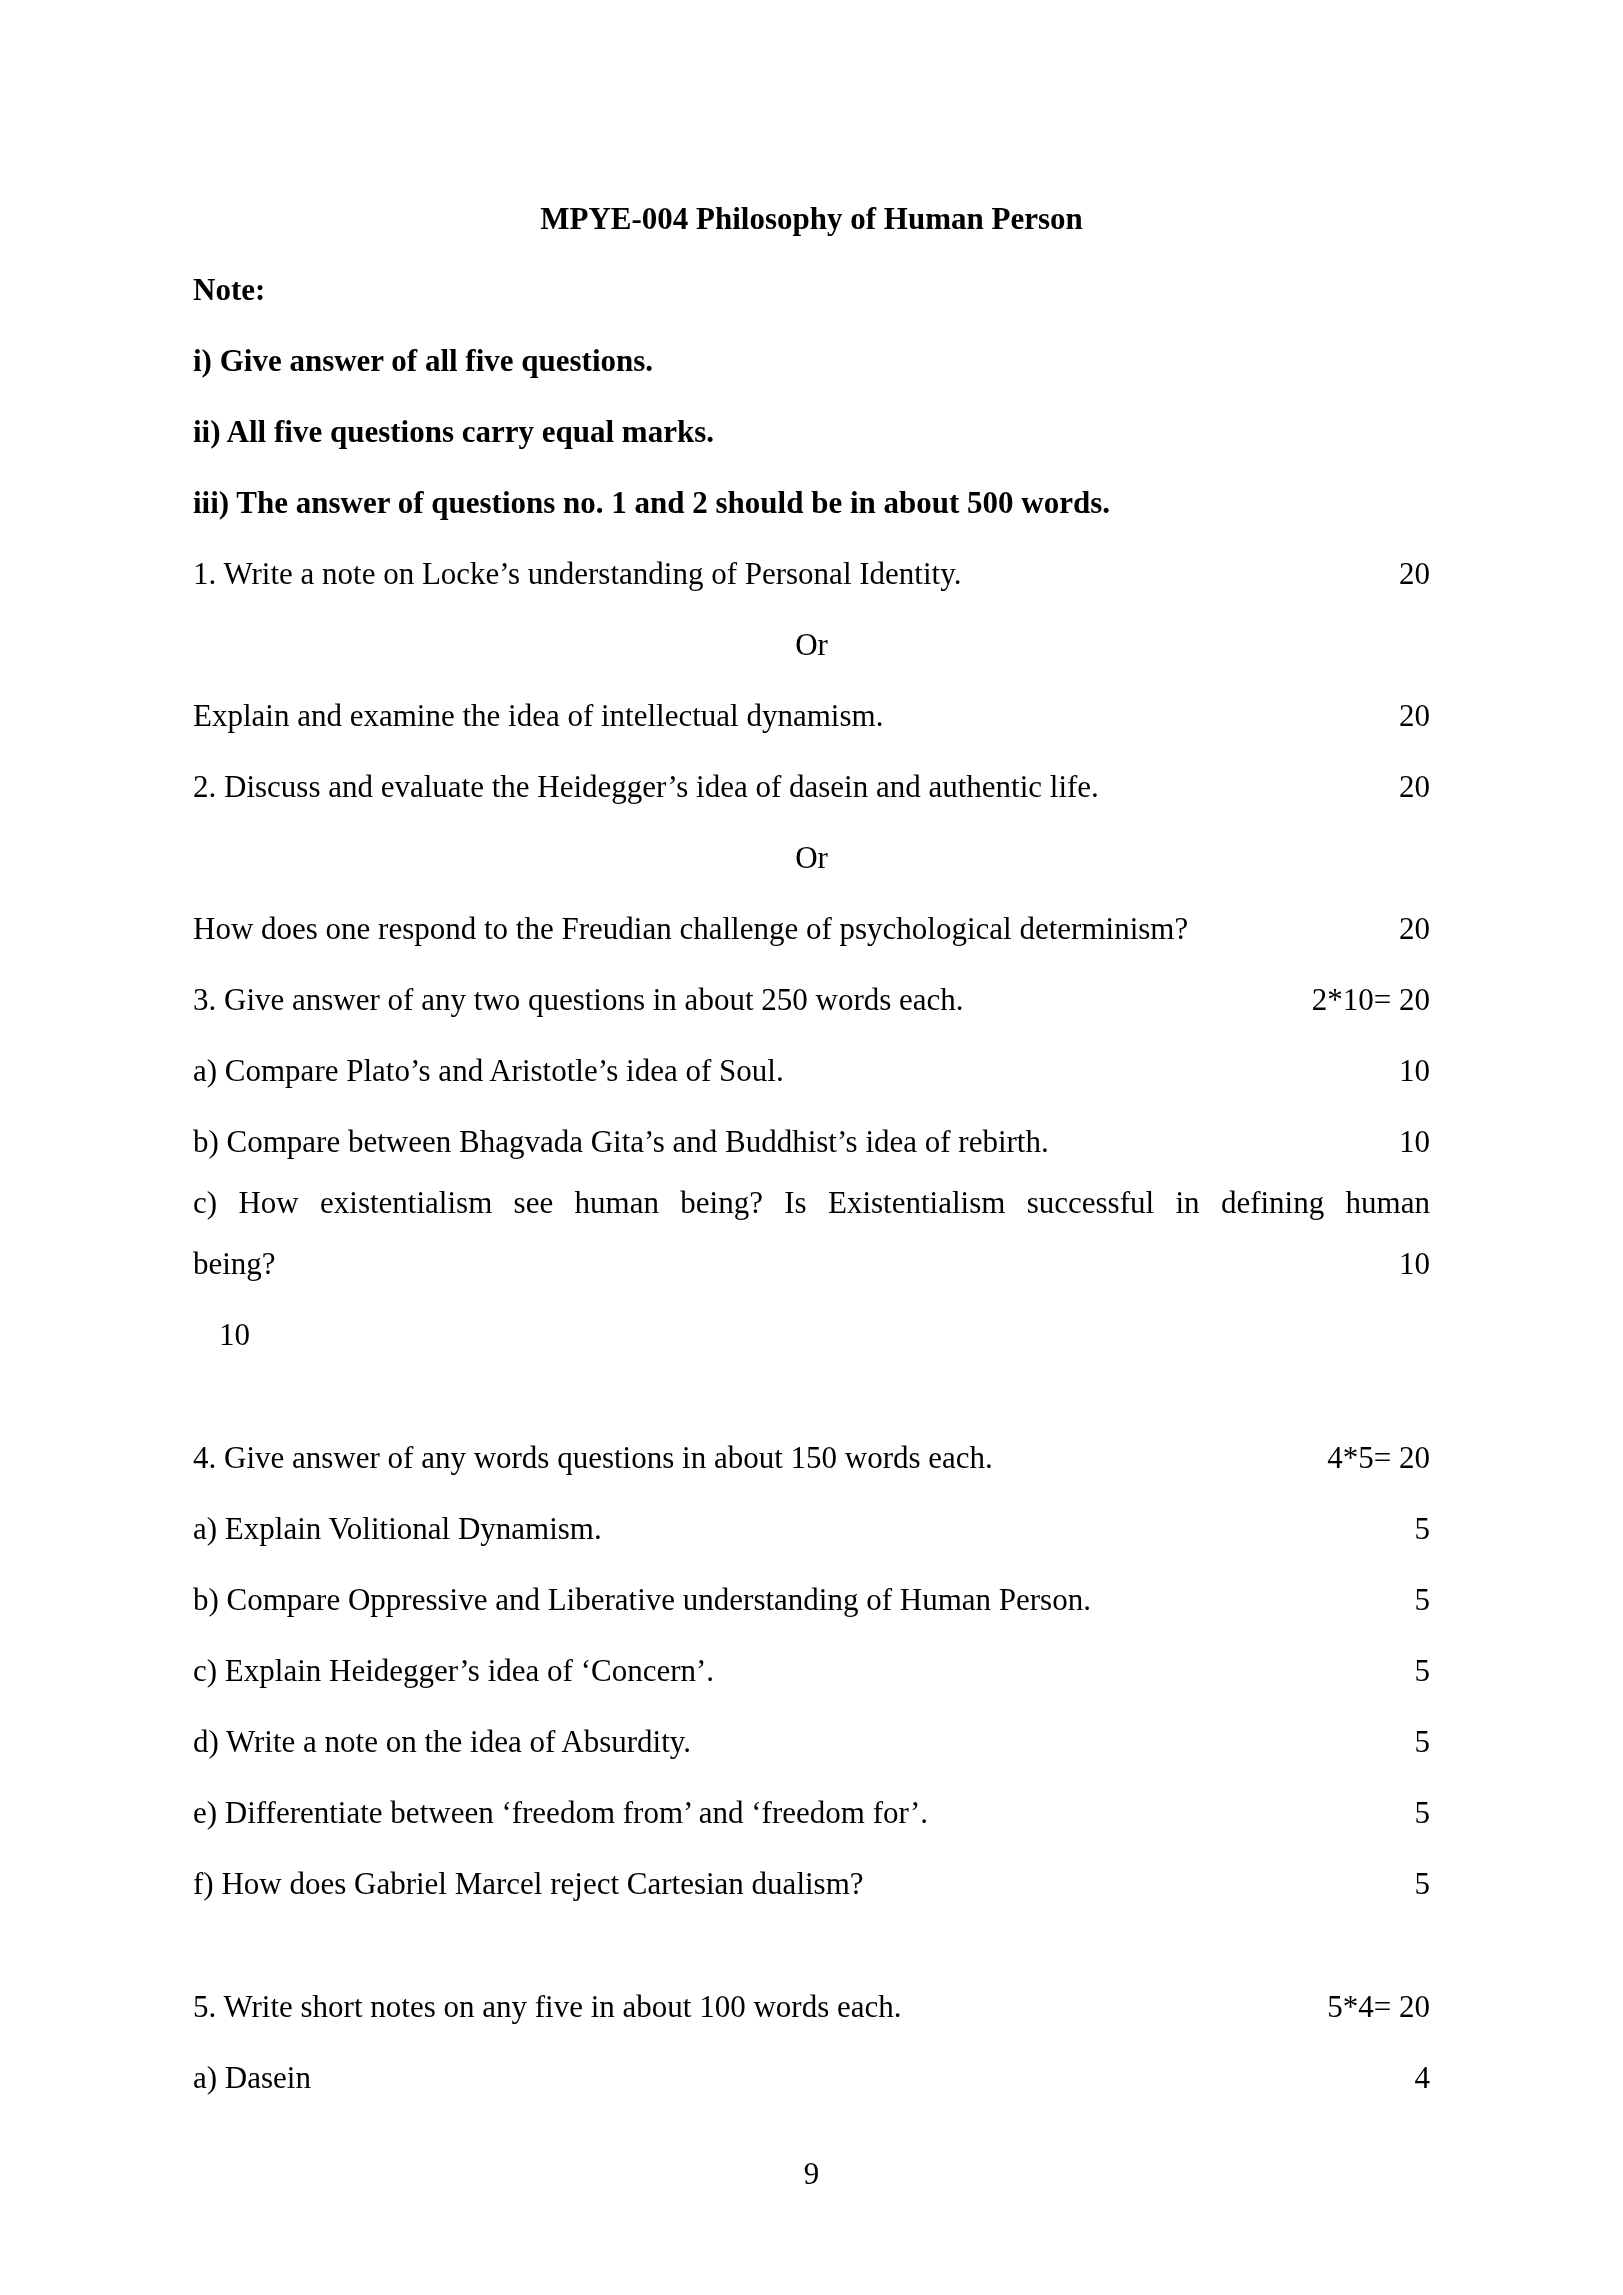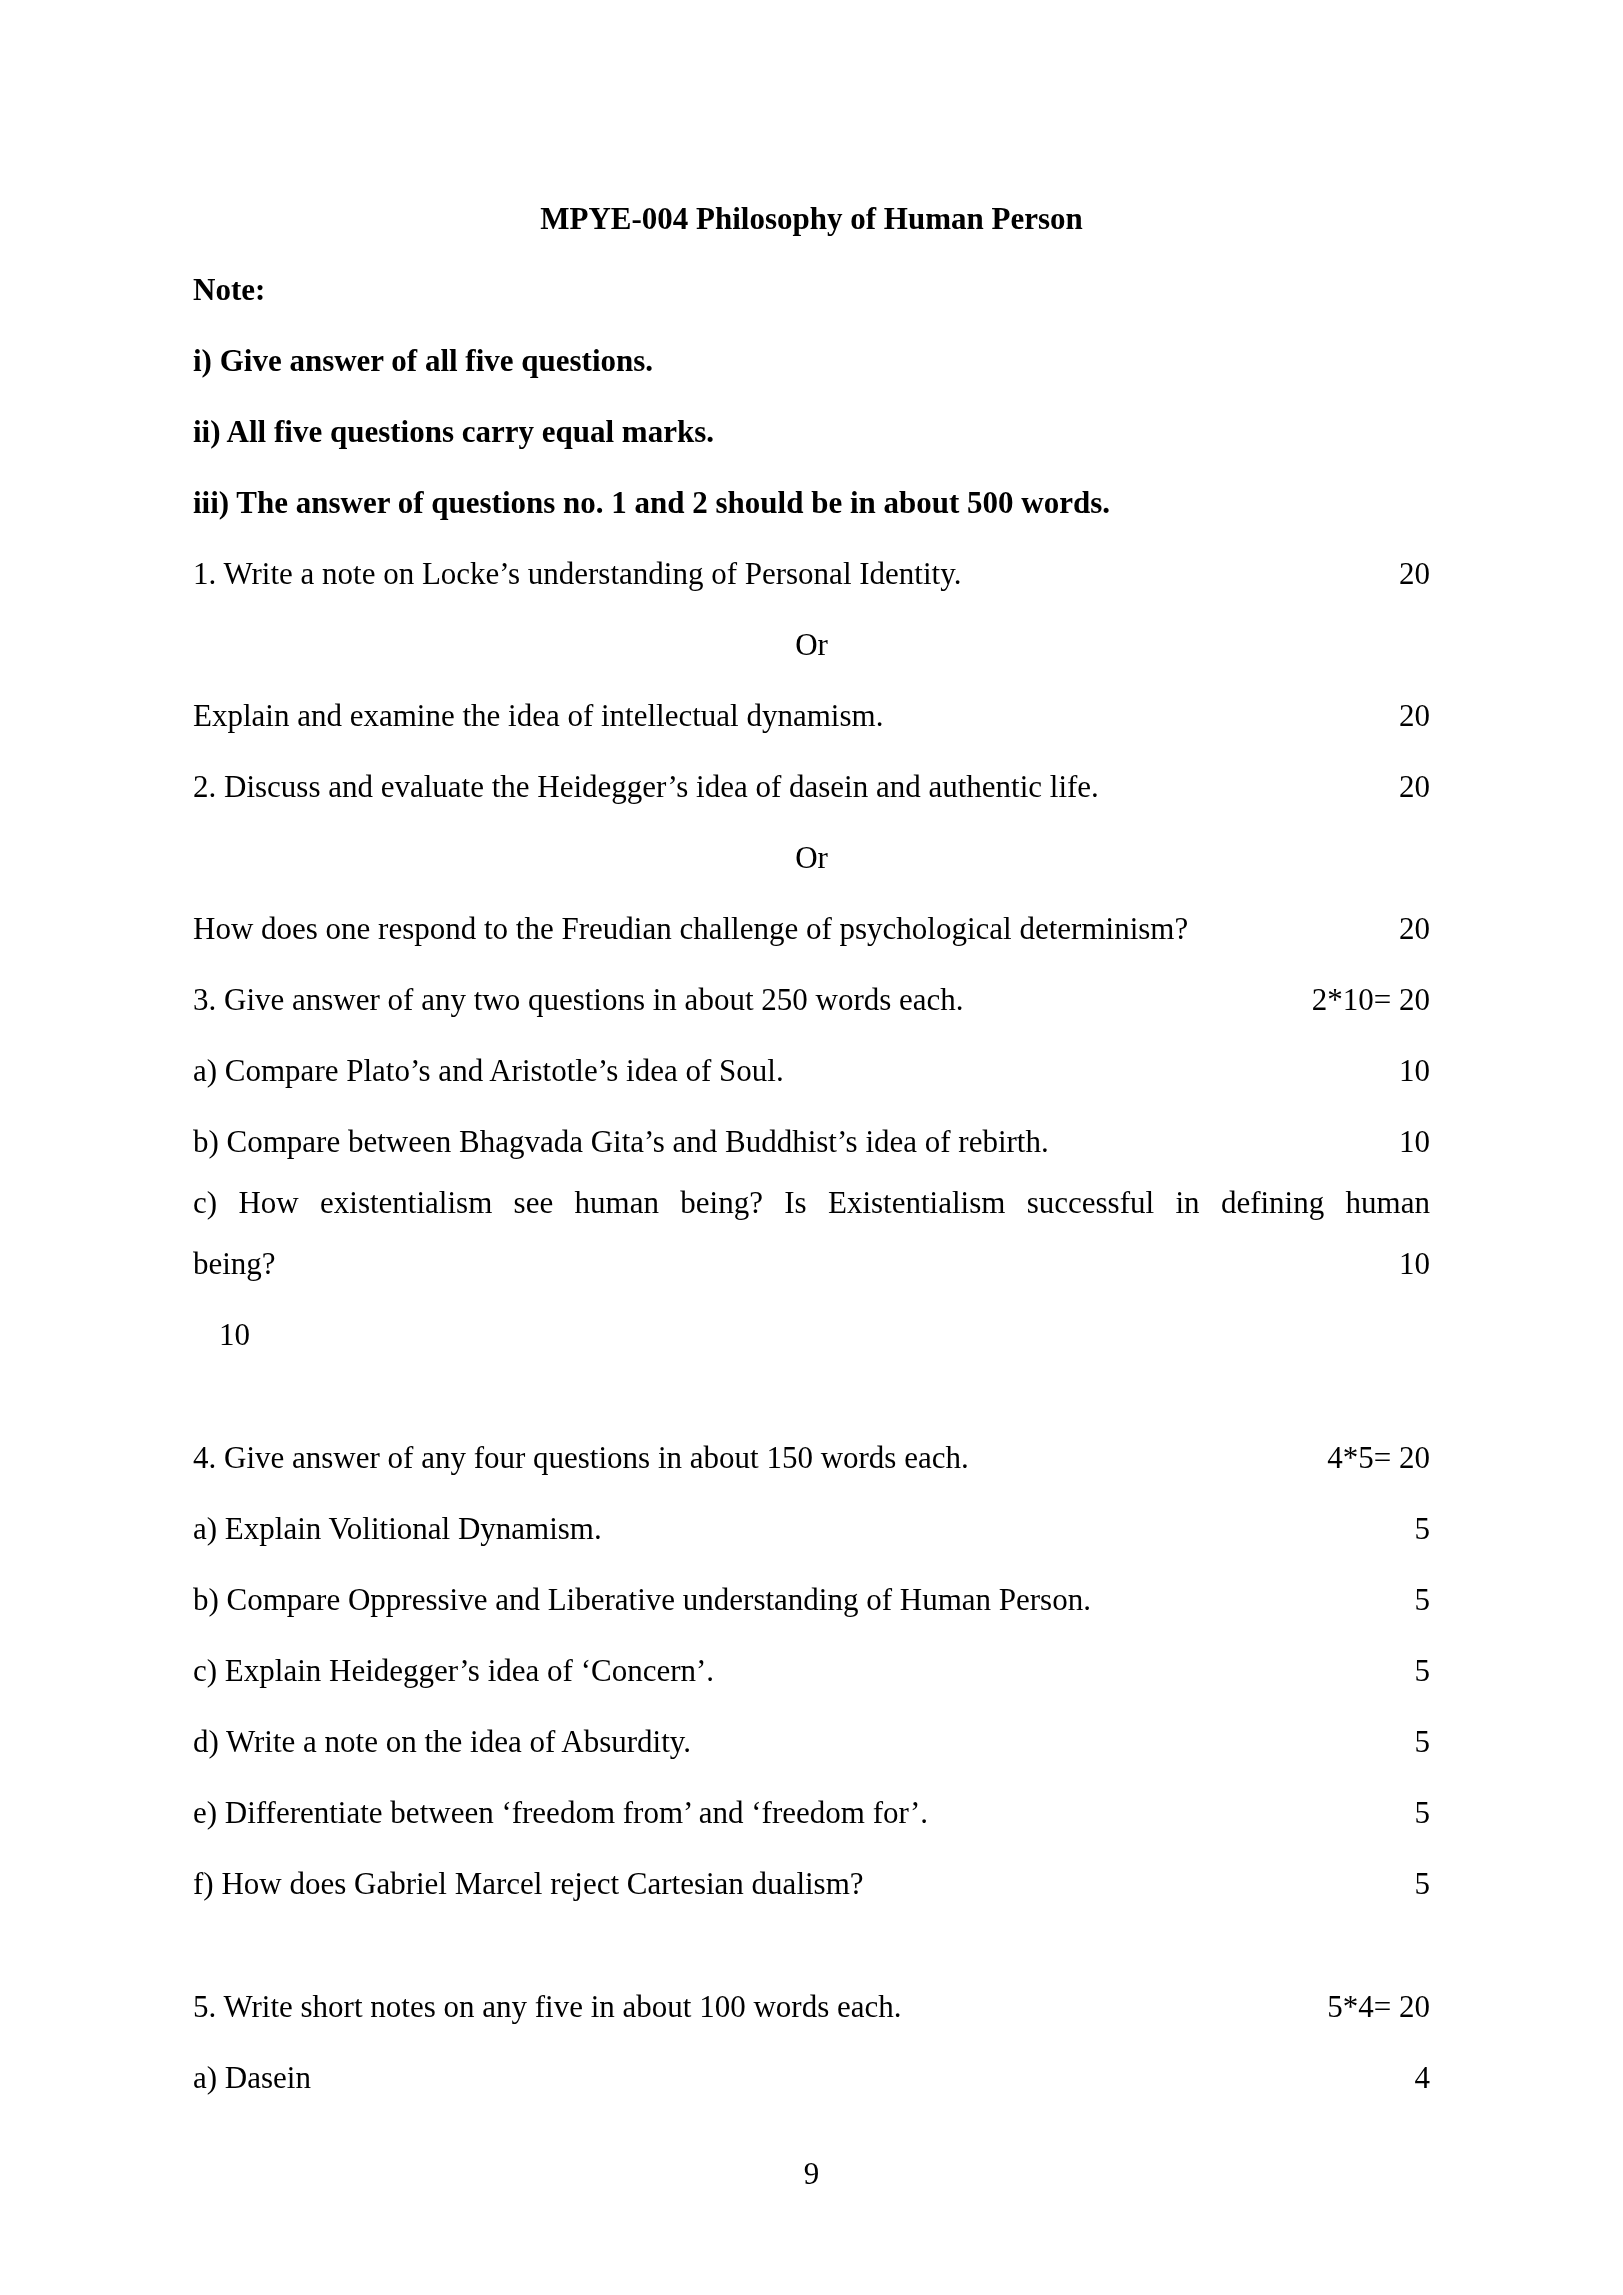--- a/index.html
+++ b/index.html
@@ -140,21 +140,21 @@
     <div class="jline2">
       <span>being?</span>
       <span class="marks">10</span>
     </div>
   </div>
         <div class="row">
     <span class="marks">10</span>
   </div>
         <div class="spacer"></div>
         <div class="row">
-    <span class="qtext"><span>4. Give answer of any </span><span class="b">four</span><span> questions in about </span><span class="b">150</span><span> words each.</span></span>
+    <span class="qtext"><span>4. Give answer of any </span><span class="b">words</span><span> questions in about </span><span class="b">150</span><span> words each.</span></span>
     <span class="marks">4*5= 20</span>
   </div>
         <div class="row">
     <span class="qtext"><span>a) Explain Volitional Dynamism.</span></span>
     <span class="marks">5</span>
   </div>
         <div class="row">
     <span class="qtext"><span>b) Compare Oppressive and Liberative understanding of Human Person.</span></span>
     <span class="marks">5</span>
   </div>

